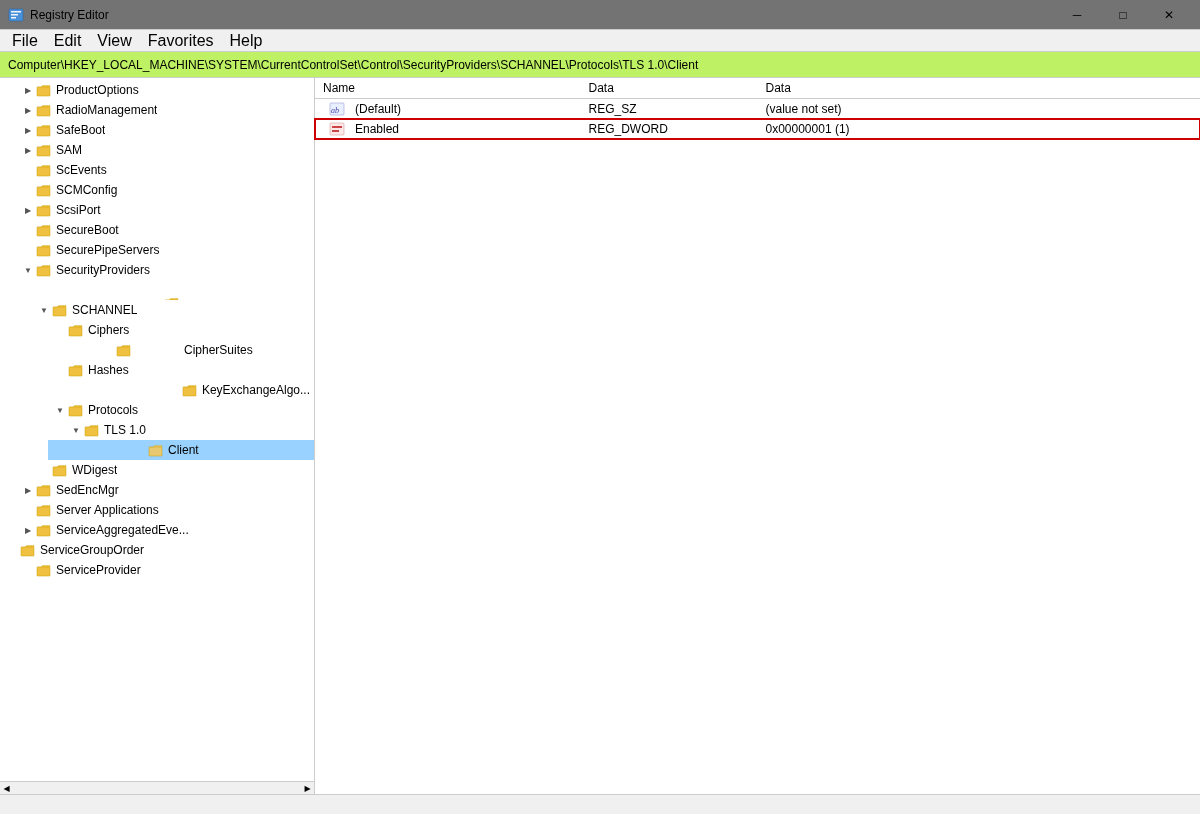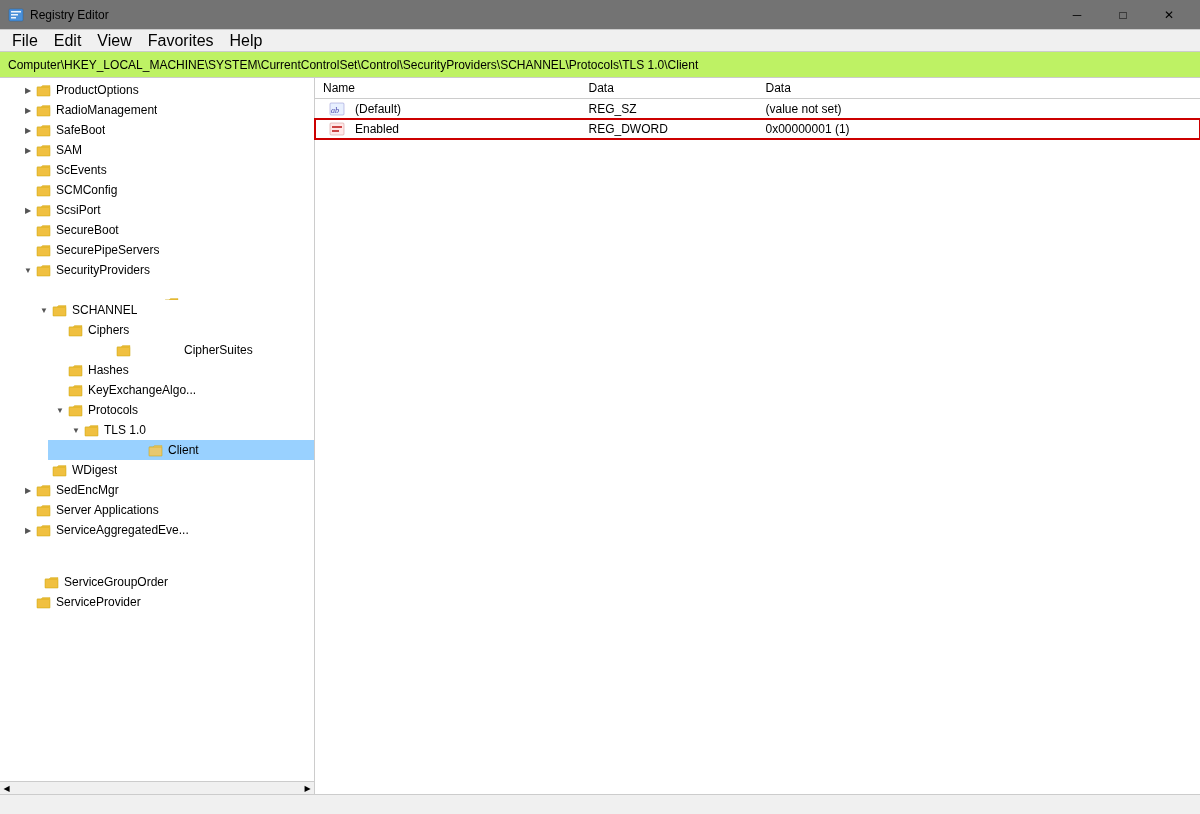--- a/index.html
+++ b/index.html
@@ -401,21 +401,21 @@
           <div class="tree-item" style="padding-left: 52px;">
             <span class="expand-btn"></span>
             <span class="folder-icon">
               <svg class="folder-svg" viewBox="0 0 16 13" xmlns="http://www.w3.org/2000/svg">
     <path d="M1,3 L5,3 L6.5,1.5 L14,1.5 L14,3" fill="#f0c040" stroke="#c8a000" stroke-width="0.3"></path>
     <rect x="1" y="3" width="13" height="9" rx="0.5" fill="#f0c040" stroke="#c8a000" stroke-width="0.5"></rect>
   </svg>
             </span>
             <span class="item-label">Hashes</span>
           </div>
-          <div class="tree-item" style="padding-left: 52px;">
+          <div class="tree-item" style="padding-left: 52px; justify-content: flex-end;">
             <span class="expand-btn"></span>
             <span class="folder-icon">
               <svg class="folder-svg" viewBox="0 0 16 13" xmlns="http://www.w3.org/2000/svg">
     <path d="M1,3 L5,3 L6.5,1.5 L14,1.5 L14,3" fill="#f0c040" stroke="#c8a000" stroke-width="0.3"></path>
     <rect x="1" y="3" width="13" height="9" rx="0.5" fill="#f0c040" stroke="#c8a000" stroke-width="0.5"></rect>
   </svg>
             </span>
             <span class="item-label">KeyExchangeAlgo...</span>
           </div>
           <div class="tree-item" style="padding-left: 52px;">
@@ -481,21 +481,21 @@
           <div class="tree-item" style="padding-left: 20px;">
             <span class="expand-btn" style="font-size: 8px; color: rgb(85, 85, 85);">▶</span>
             <span class="folder-icon">
               <svg class="folder-svg" viewBox="0 0 16 13" xmlns="http://www.w3.org/2000/svg">
     <path d="M1,3 L5,3 L6.5,1.5 L14,1.5 L14,3" fill="#f0c040" stroke="#c8a000" stroke-width="0.3"></path>
     <rect x="1" y="3" width="13" height="9" rx="0.5" fill="#f0c040" stroke="#c8a000" stroke-width="0.5"></rect>
   </svg>
             </span>
             <span class="item-label">ServiceAggregatedEve...</span>
           </div>
-          <div class="tree-item" style="padding-left: 28px; margin-top: 32px;">
+          <div class="tree-item" style="padding-left: 4px;">
             <span class="expand-btn"></span>
             <span class="folder-icon">
               <svg class="folder-svg" viewBox="0 0 16 13" xmlns="http://www.w3.org/2000/svg">
     <path d="M1,3 L5,3 L6.5,1.5 L14,1.5 L14,3" fill="#f0c040" stroke="#c8a000" stroke-width="0.3"></path>
     <rect x="1" y="3" width="13" height="9" rx="0.5" fill="#f0c040" stroke="#c8a000" stroke-width="0.5"></rect>
   </svg>
             </span>
             <span class="item-label">ServiceGroupOrder</span>
           </div>
           <div class="tree-item" style="padding-left: 20px;">

